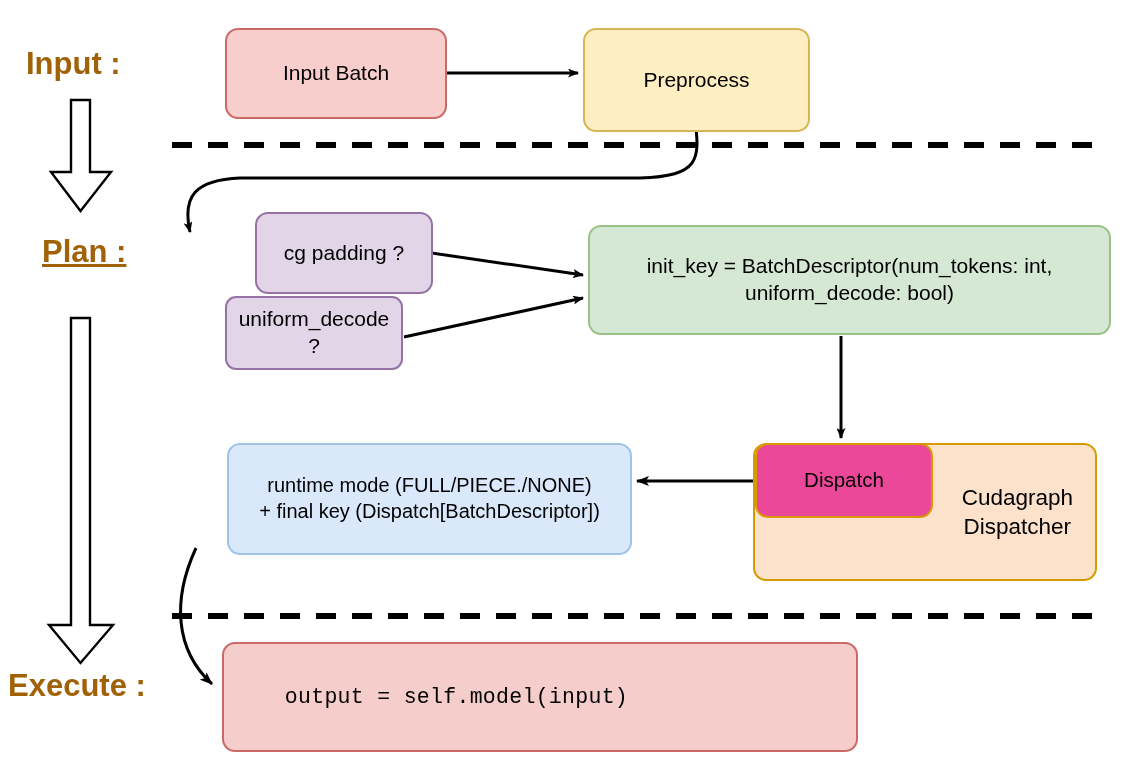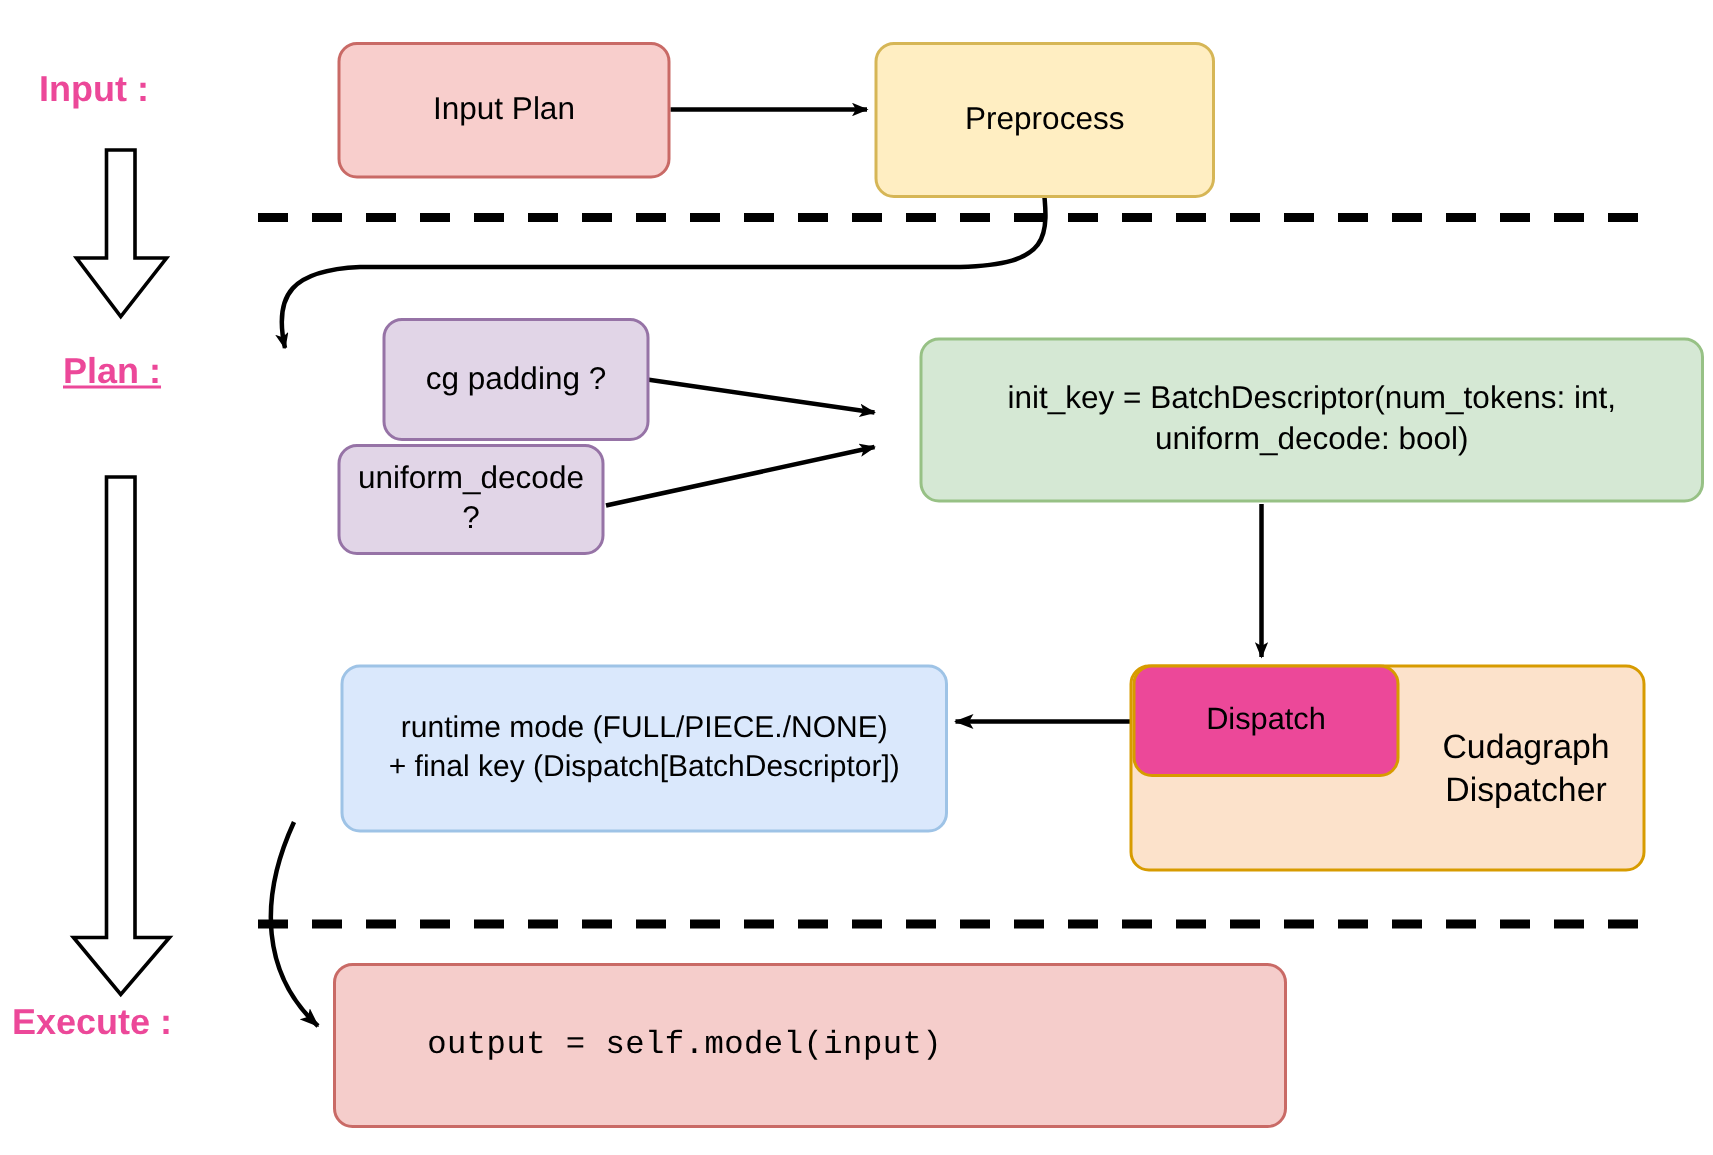--- a/index.html
+++ b/index.html
@@ -19,22 +19,22 @@
     position: absolute;
     left: 0;
     top: 0;
     width: 1142px;
     height: 770px;
   }
   .stage-label {
     position: absolute;
     font-family: "Liberation Sans", sans-serif;
     font-weight: bold;
-    font-size: 24px;
-    color: #ec4899;
+    font-size: 31px;
+    color: #a16207;
     white-space: nowrap;
     letter-spacing: 0px;
   }
   .node {
     position: absolute;
     box-sizing: border-box;
     display: flex;
     align-items: center;
     justify-content: center;
     text-align: center;
@@ -64,27 +64,26 @@
   .node-preprocess {
     left: 583px; top: 28px; width: 227px; height: 104px;
     background: #ffeec2; border-color: #d6b656;
   }
   .node-cg-padding {
     left: 225px; top: 212px; width: 178px; height: 82px;
     background: #e1d5e7; border-color: #9673a6; margin-left: 30px;
   }
   .node-uniform-decode {
     left: 225px; top: 296px; width: 178px; height: 74px;
-    background: #e1d5e7; border-color: #9673a6;
+    background: #e1d5e7; border-color: #9673a6; border-radius: 11px;
   }
   .node-init-key {
     left: 588px; top: 225px; width: 523px; height: 110px;
     background: #d5e8d4; border-color: #97c185;
     font-size: 21px;
-    margin-left: 25px;
   }
   .node-runtime-mode {
     left: 227px; top: 443px; width: 405px; height: 112px;
     background: #dae8fc; border-color: #9ec3e6;
     font-size: 20px;
   }
   .node-cudagraph-dispatcher {
     left: 753px; top: 443px; width: 344px; height: 138px;
     background: #fce2cb; border-color: #d79b00;
     align-items: center; justify-content: flex-end;
@@ -139,21 +138,21 @@
   <line x1="754" y1="481" x2="637" y2="481" stroke="#000000" stroke-width="3" marker-end="url(#ah-l)"></line>
 
   <path d="M 196,548 C 172,600 175,650 212,684" fill="none" stroke="#000000" stroke-width="3" marker-end="url(#ah-l)"></path>
 </svg>
 
 <div class="stage-label" style="left:26px; top:46px;">Input :</div>
 <div class="stage-label" style="left:42px; top:234px;text-decoration:underline;">Plan :</div>
 <div class="stage-label" style="left:8px; top:668px;">Execute :</div>
 
 <div class="node node-input-batch">
-  <span>Input Plan</span>
+  <span>Input Batch</span>
 </div>
 
 <div class="node node-preprocess">
   <span>Preprocess</span>
 </div>
 
 <div class="node node-cg-padding">
   <span>cg padding ?</span>
 </div>
 

